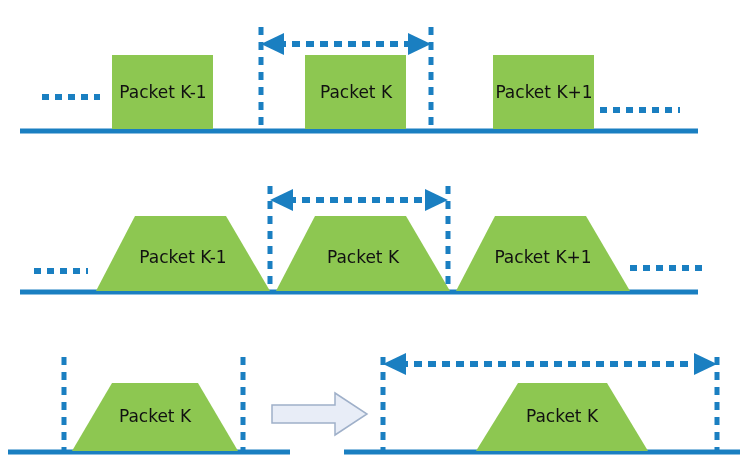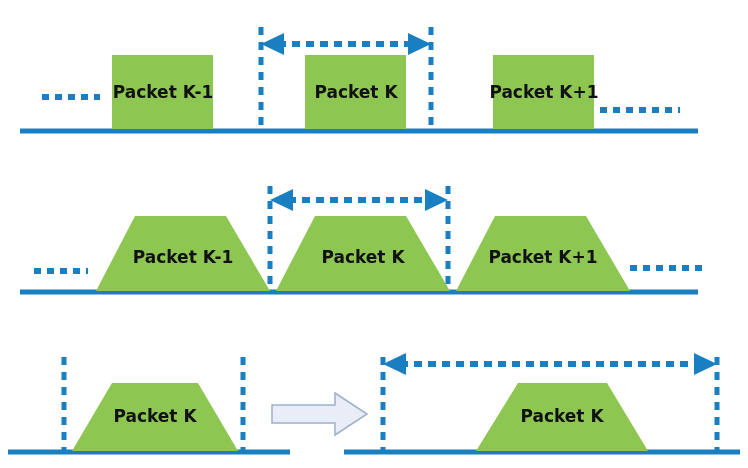--- a/index.html
+++ b/index.html
@@ -1,21 +1,21 @@
 <!DOCTYPE html>
 <html><head>
 <meta charset="utf-8">
 <style>
   html,body{margin:0;padding:0;background:#ffffff;}
   body{
     width:748px;height:468px;
     font-family:"DejaVu Sans", sans-serif;
     position:relative;overflow:hidden;
   }
-  #stage{position:absolute;left:0;top:0;width:748px;height:452px;font-weight:bold;}
+  #stage{position:absolute;left:0;top:0;width:748px;height:452px;}
   svg{display:block;}
   .pkt-label{
     font-family:"DejaVu Sans", sans-serif;
     font-size:17px;
     fill:#111111;
     text-anchor:middle;
     dominant-baseline:middle;
     white-space:pre;
   }
 </style>

